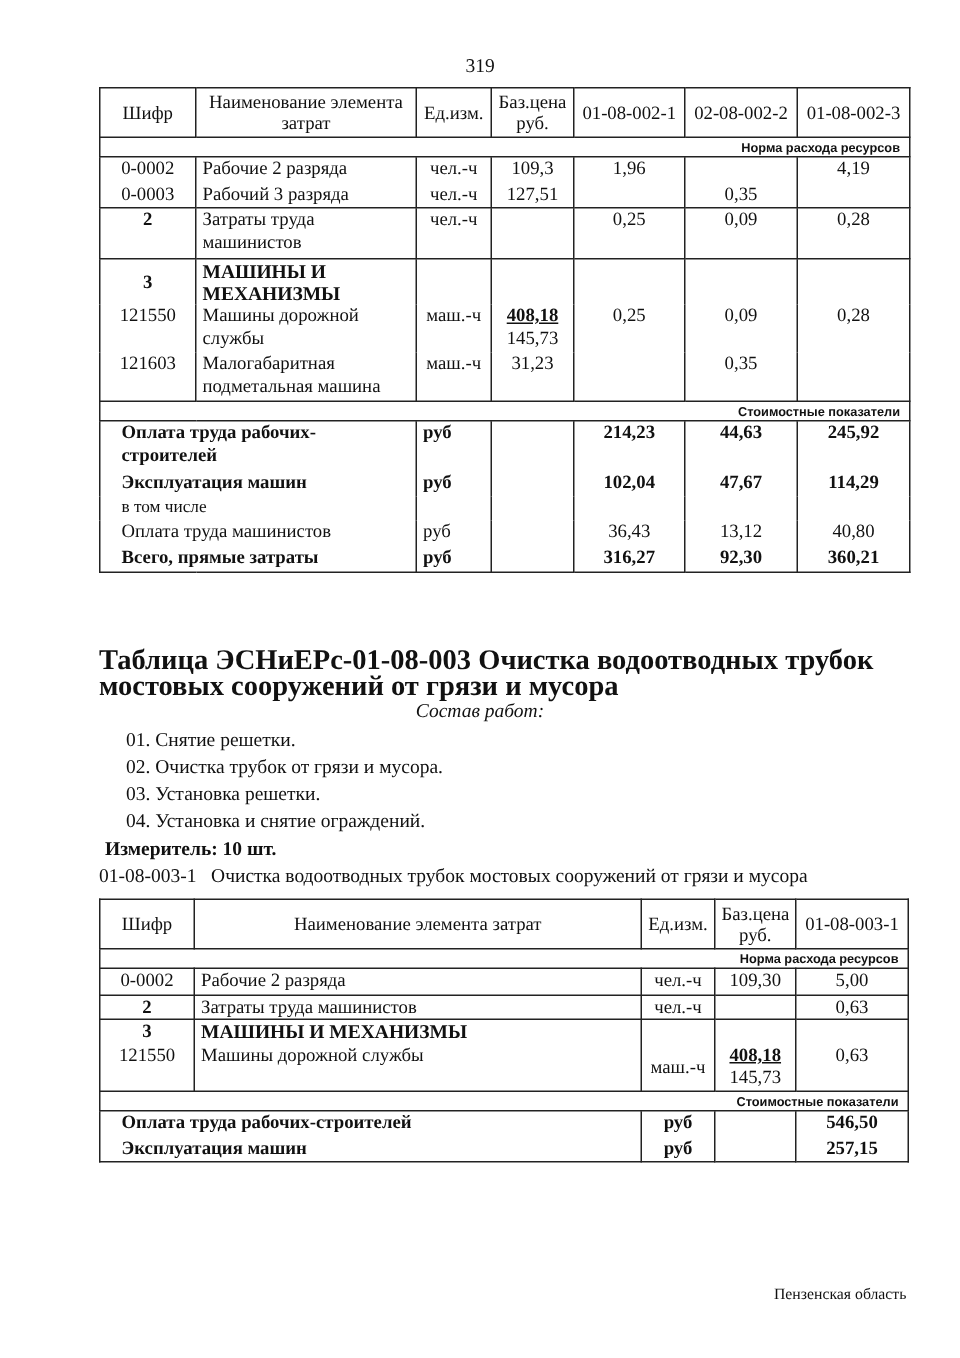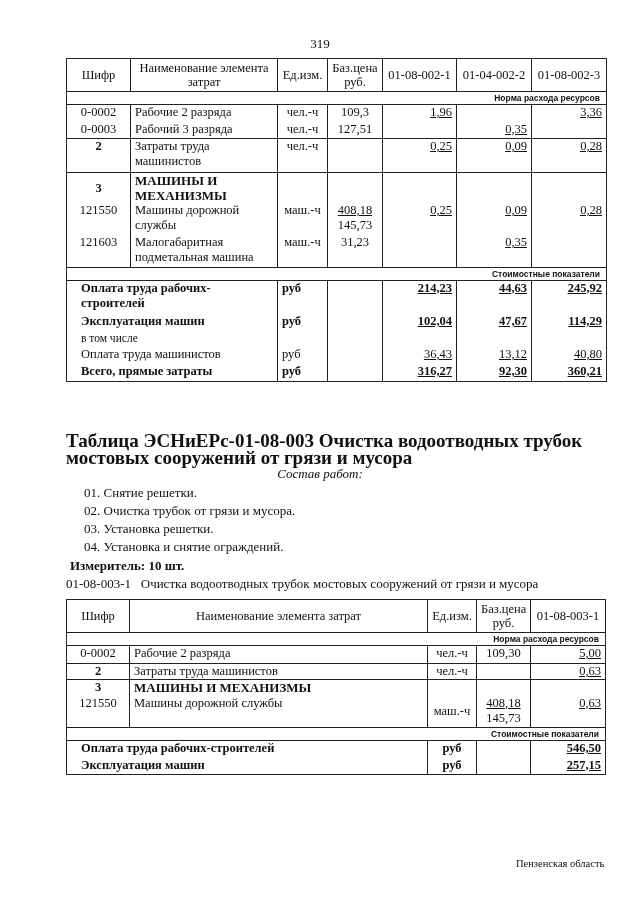--- a/index.html
+++ b/index.html
@@ -2,28 +2,28 @@
 <html><head>
 <meta charset="utf-8">
 <style>
   html, body { margin:0; padding:0; background:#fff; }
   body { width:640px; height:905px; position:relative; overflow:hidden;
          font-family:"Liberation Serif", serif; color:#111; font-size:12.5px; }
   .pg { position:absolute; top:36px; left:0; width:640px; text-align:center; font-size:13px; }
   table { border-collapse:collapse; position:absolute; table-layout:fixed;border-radius:19px; }
   td { border:1px solid #222; padding:0 4px; vertical-align:top; line-height:15px; font-size:12.5px; }
   .c { text-align:center; }
-  .r { text-align:right;text-decoration:underline; }
+  .r { text-align:center; }
   .b { font-weight:bold; }
   .hdr td { vertical-align:middle; text-align:center; height:32px; line-height:14px; }
   .sec td { font-family:"Liberation Sans", sans-serif; font-size:8.5px; text-align:right; height:12px; line-height:12px; padding-right:6px;font-weight:bold; }
   .nb-tb td { border-top:none; border-bottom:none; }
   .no-top td { border-top:none; }
   .no-bot td { border-bottom:none; }
-  u { text-decoration:underline; }
+  u { text-decoration:underline;font-weight:bold; }
   .title { position:absolute; left:66px; top:432px; width:540px; font-weight:bold; font-size:19px; line-height:17px; }
   .sostav { position:absolute; left:0; width:640px; top:466px; text-align:center; font-style:italic; font-size:13px; }
   .item { position:absolute; left:84px; font-size:13px; }
   .meas { position:absolute; left:70px; top:558px; font-weight:bold; font-size:13px; }
   .code-line { position:absolute; left:66px; top:576px; font-size:13px; }
   .footer { position:absolute; left:516px; top:858px; font-size:10.5px; }
 </style>
 </head>
 <body>
 
@@ -39,34 +39,34 @@
       <col style="width:75px">
       <col style="width:75px">
     </colgroup>
   <tbody>
       <tr class="hdr">
     <td>Шифр</td>
     <td>Наименование элемента затрат</td>
     <td>Ед.изм.</td>
     <td>Баз.цена руб.</td>
     <td>01-08-002-1</td>
-    <td>01-04-002-2</td>
+    <td>02-08-002-2</td>
     <td>01-08-002-3</td>
   </tr>
   <tr class="sec">
         <td colspan="7">Норма расхода ресурсов</td>
       </tr>
   <tr class="no-bot" style="height:17px">
     <td class="c">0-0002</td>
     <td>Рабочие 2 разряда</td>
     <td class="c">чел.-ч</td>
     <td class="c">109,3</td>
     <td class="r">1,96</td>
     <td class="r"></td>
-    <td class="r">3,36</td>
+    <td class="r">4,19</td>
   </tr>
   <tr class="no-top" style="height:17px">
     <td class="c">0-0003</td>
     <td>Рабочий 3 разряда</td>
     <td class="c">чел.-ч</td>
     <td class="c">127,51</td>
     <td class="r"></td>
     <td class="r">0,35</td>
     <td class="r"></td>
   </tr>

